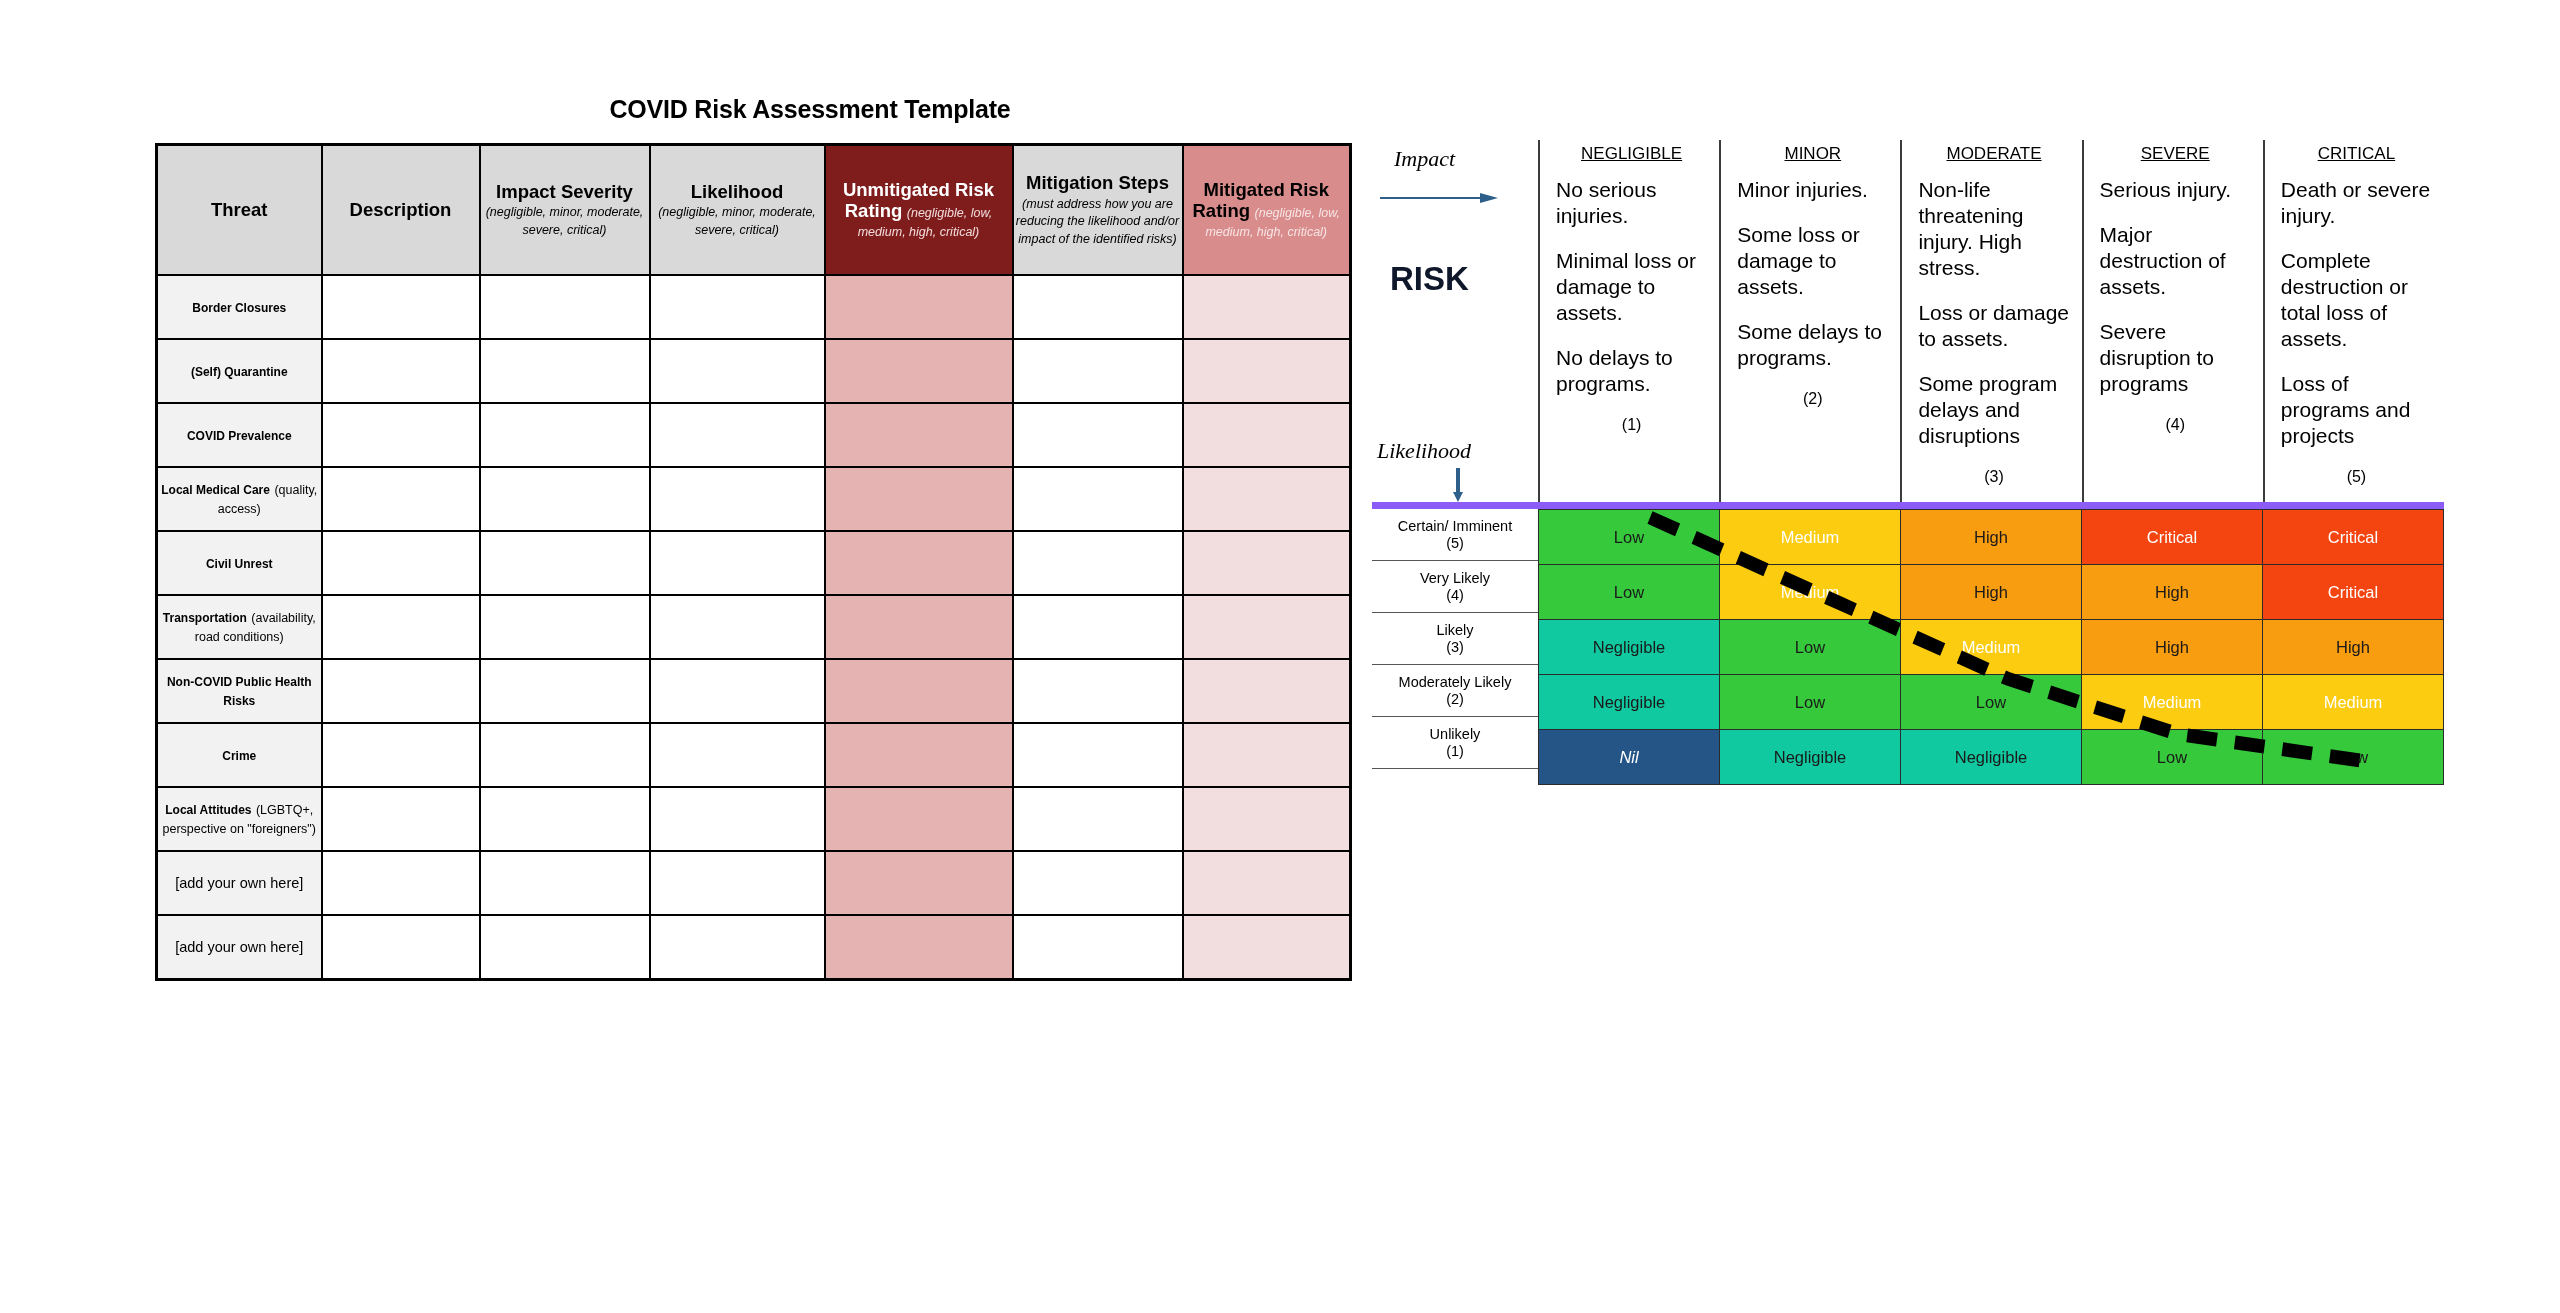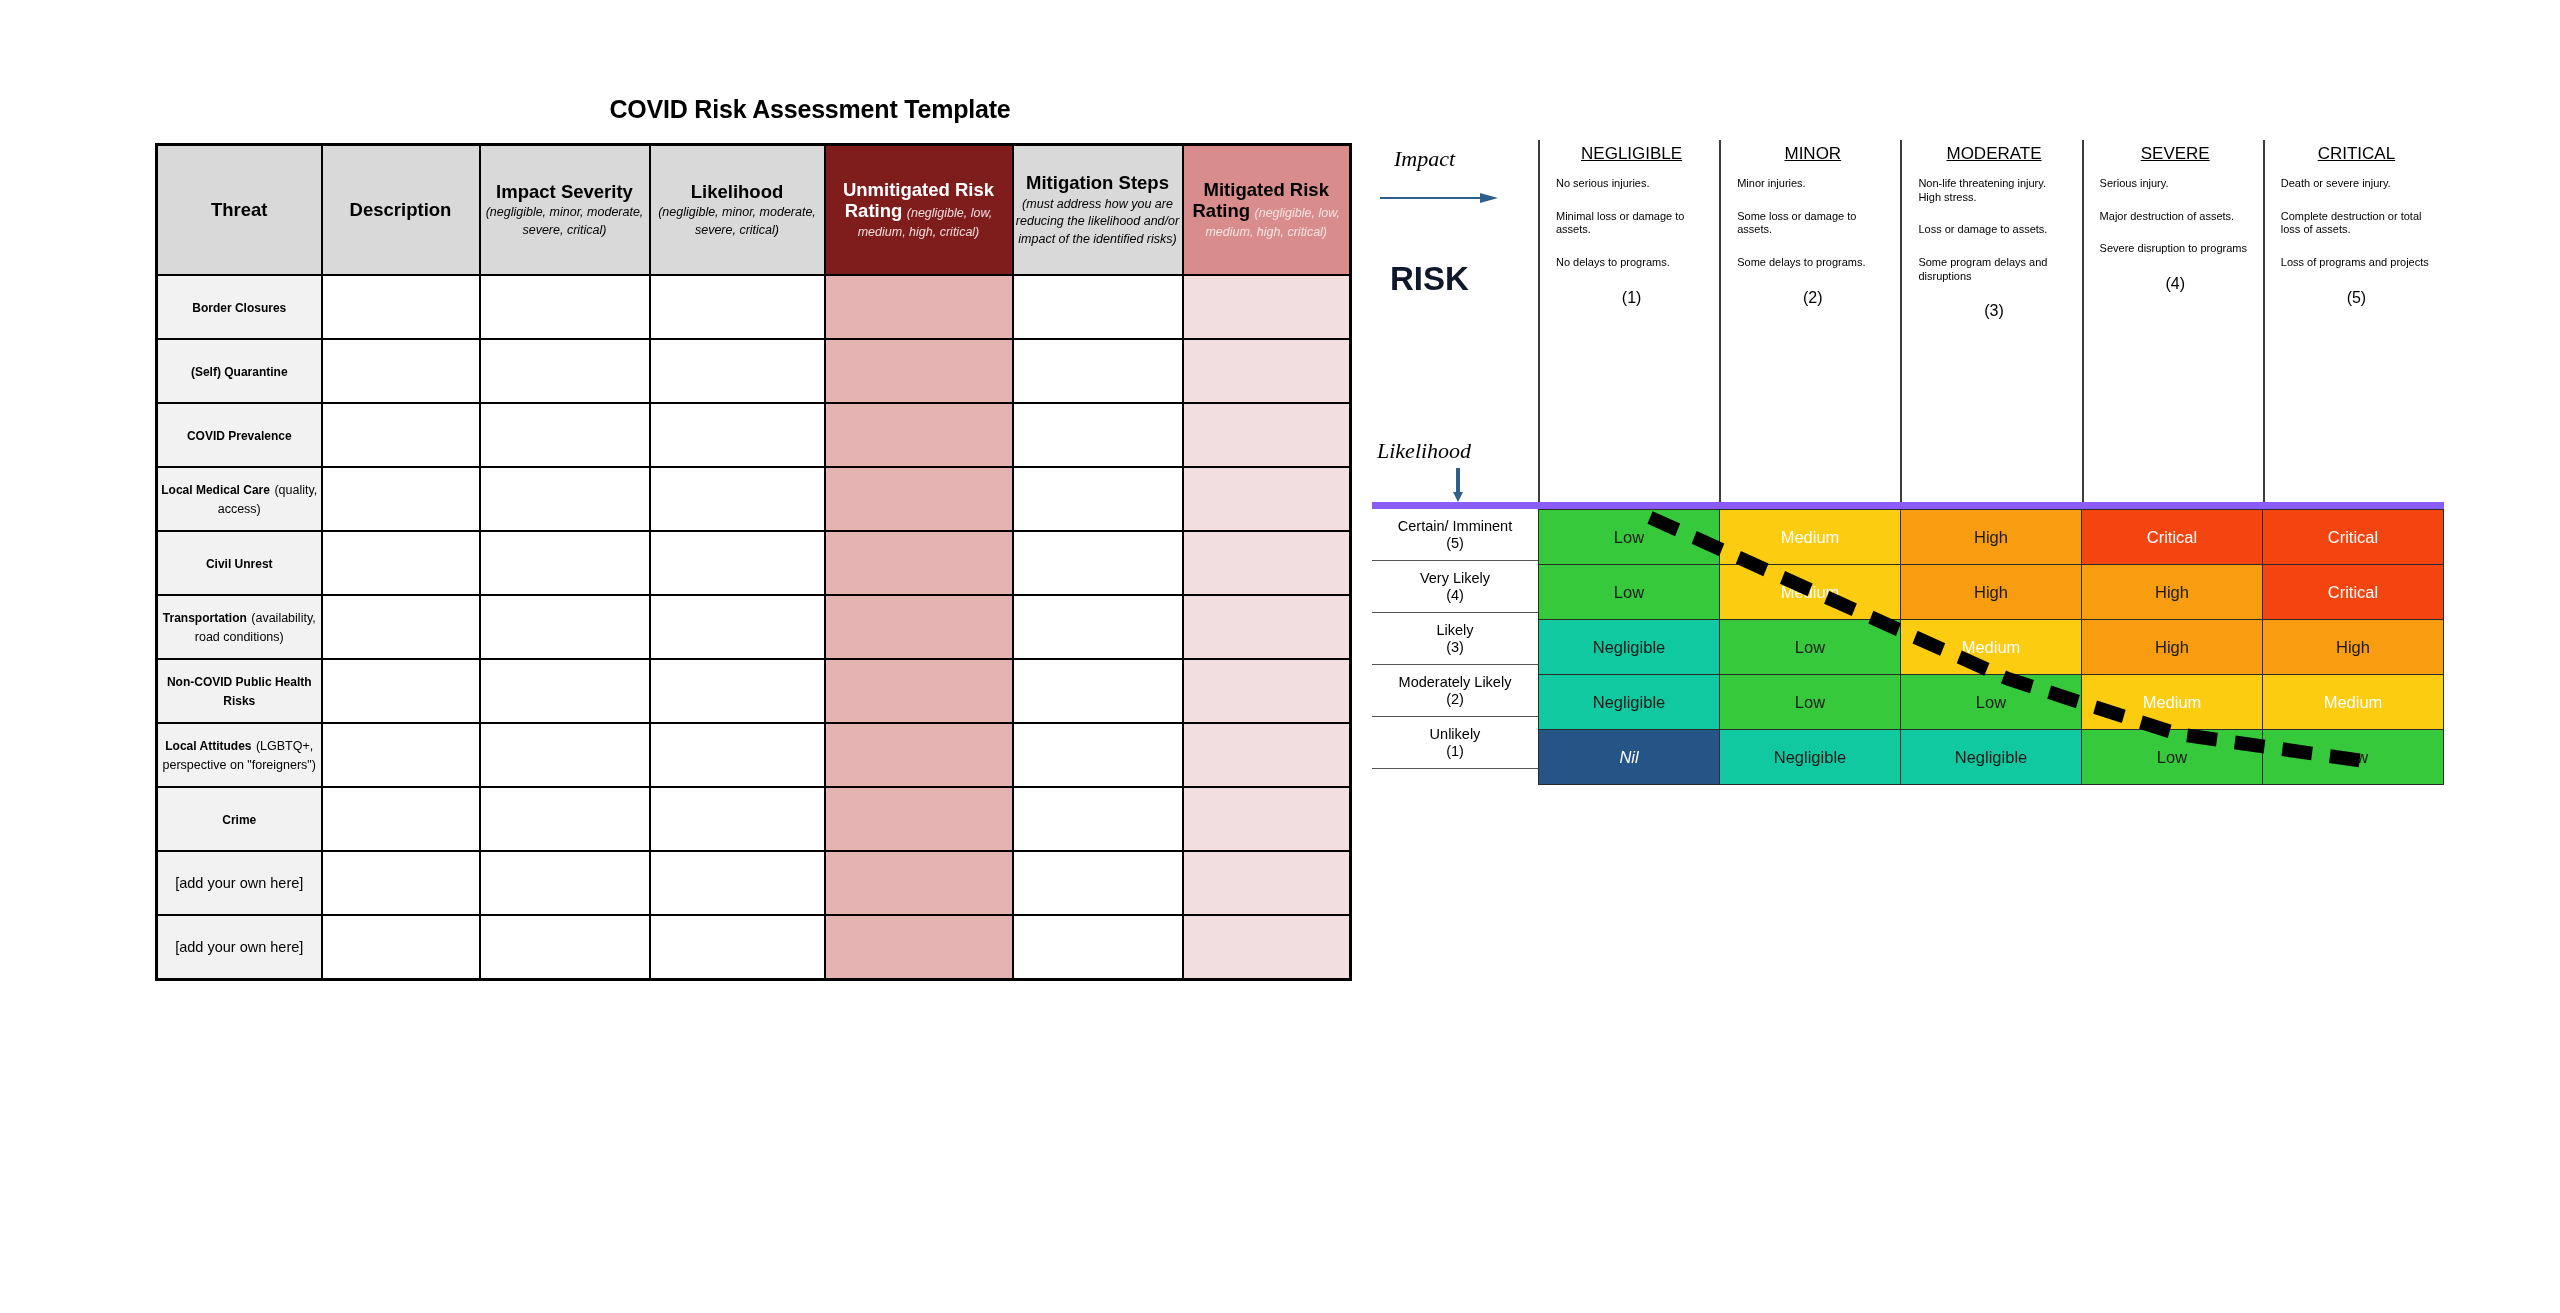--- a/index.html
+++ b/index.html
@@ -170,21 +170,21 @@
   }
   .mt-head {
     text-align: center;
     font-size: 17px;
     text-decoration: underline;
     margin-bottom: 13px;
     font-family: "Liberation Sans", sans-serif;
   }
   .mt-body p {
     margin: 9px 0 19px 0;
-    font-size: 11px;
+    font-size: 21px;
     line-height: 1.24;
   }
   .mt-num {
     text-align: center;
     font-size: 16px;
   }
 
   .matrix-grid-wrap { display: flex; }
   .mg-labels {
     width: 166px;
@@ -333,30 +333,30 @@
         <tr>
           <td class="threat-cell"><span class="threat-name">Non-COVID Public Health Risks</span></td>
           <td class="cell-blank"></td>
           <td class="cell-blank"></td>
           <td class="cell-blank"></td>
           <td class="cell-unmit"></td>
           <td class="cell-blank"></td>
           <td class="cell-mit"></td>
         </tr>
         <tr>
+          <td class="threat-cell"><span class="threat-name">Crime</span></td>
+          <td class="cell-blank"></td>
+          <td class="cell-blank"></td>
+          <td class="cell-blank"></td>
+          <td class="cell-unmit"></td>
+          <td class="cell-blank"></td>
+          <td class="cell-mit"></td>
+        </tr>
+        <tr>
           <td class="threat-cell"><span class="threat-name">Local Attitudes</span> <span class="threat-note">(LGBTQ+, perspective on "foreigners")</span></td>
-          <td class="cell-blank"></td>
-          <td class="cell-blank"></td>
-          <td class="cell-blank"></td>
-          <td class="cell-unmit"></td>
-          <td class="cell-blank"></td>
-          <td class="cell-mit"></td>
-        </tr>
-        <tr>
-          <td class="threat-cell"><span class="threat-name">Crime</span></td>
           <td class="cell-blank"></td>
           <td class="cell-blank"></td>
           <td class="cell-blank"></td>
           <td class="cell-unmit"></td>
           <td class="cell-blank"></td>
           <td class="cell-mit"></td>
         </tr>
         <tr>
           <td class="threat-cell"><span class="threat-placeholder">[add your own here]</span></td>
           <td class="cell-blank"></td>

